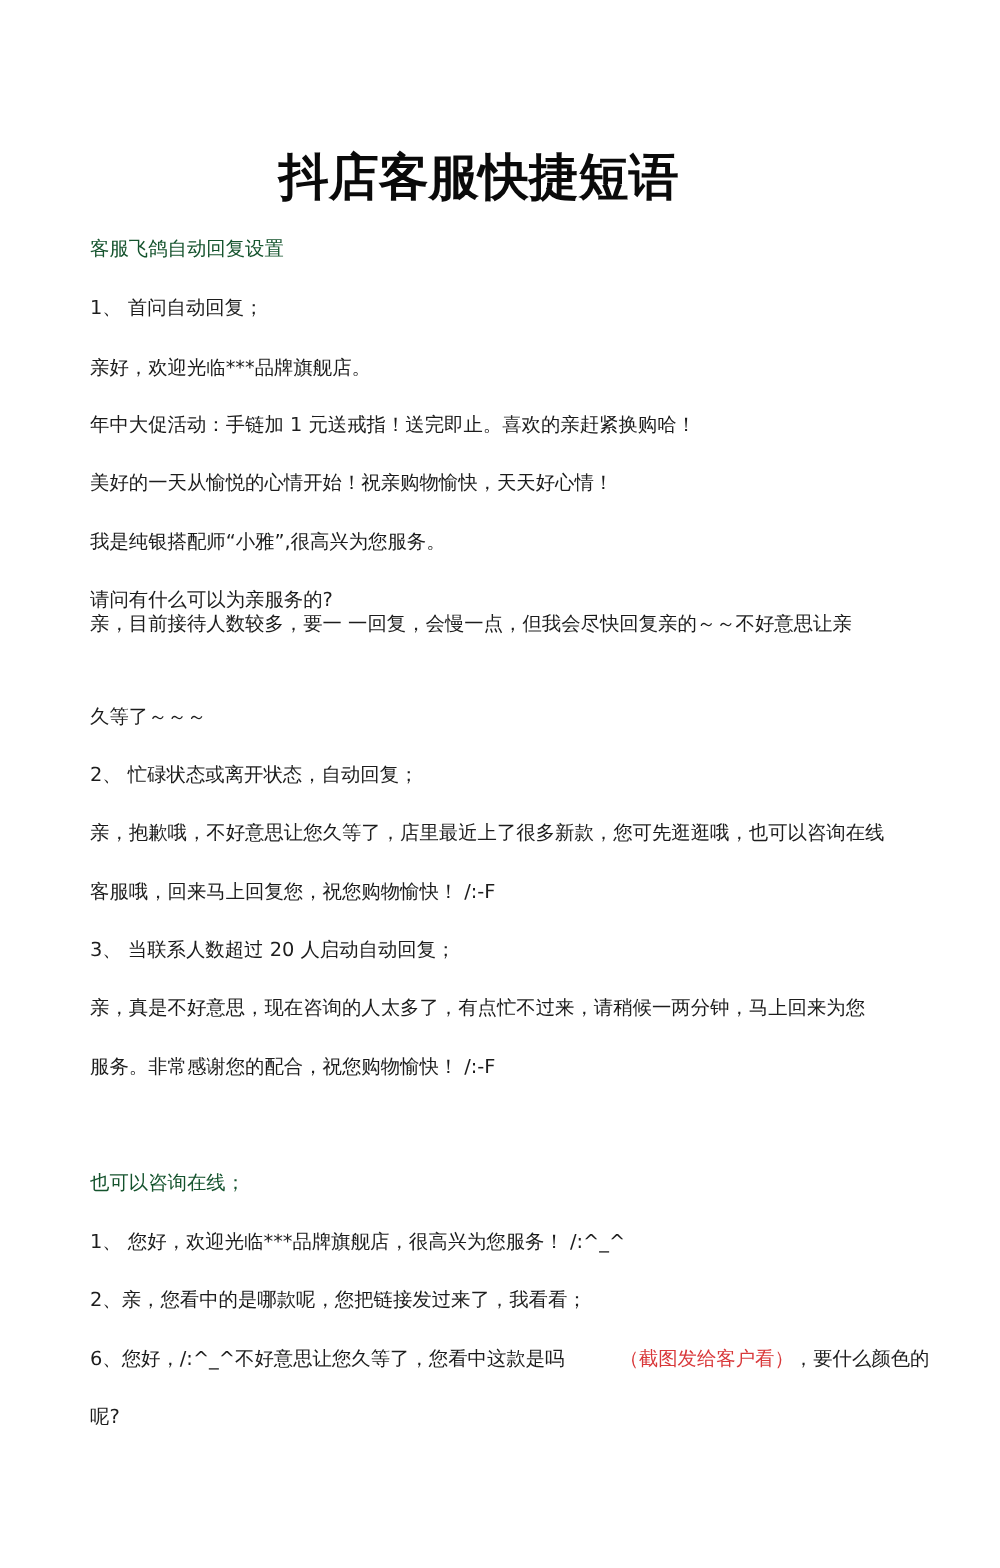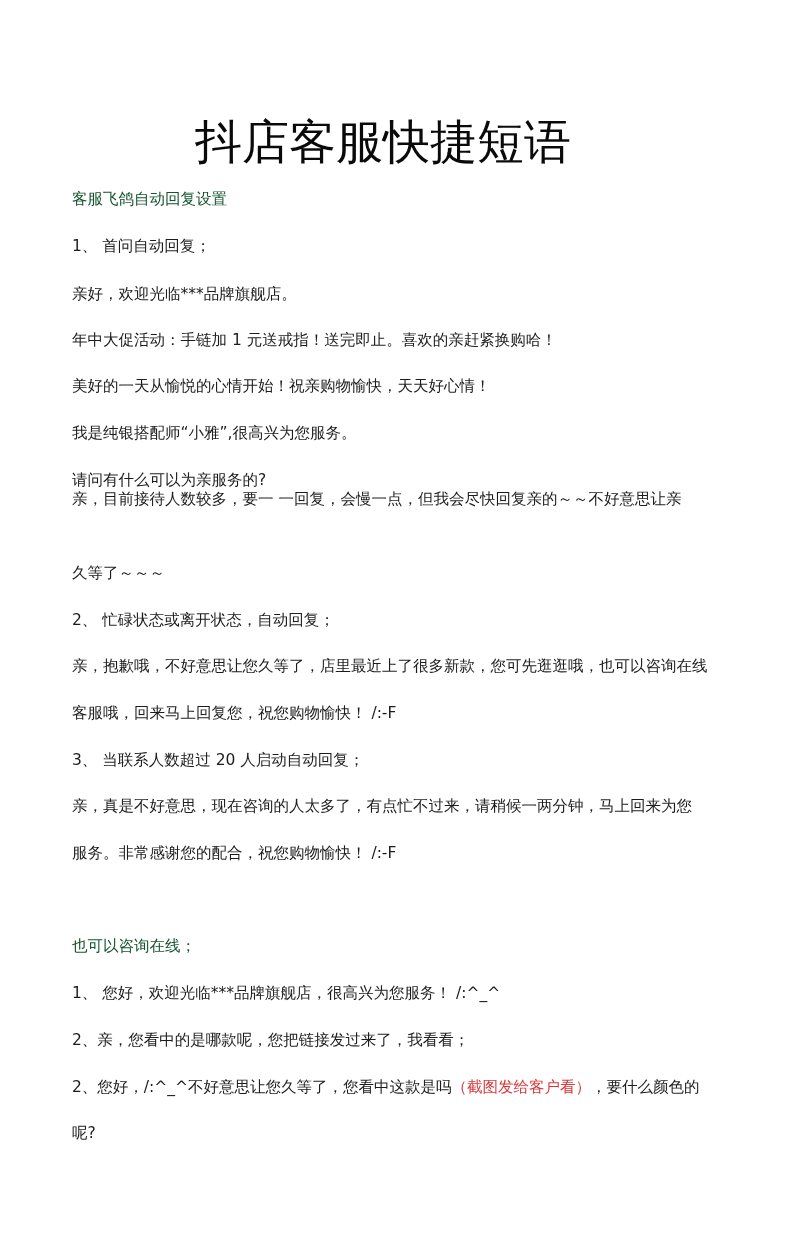--- a/index.html
+++ b/index.html
@@ -3,29 +3,29 @@
   <meta charset="utf-8">
   <style>
     html, body { margin: 0; padding: 0; background: #ffffff; }
     body {
       width: 800px; height: 1254px; position: relative; overflow: hidden;
       font-family: "DejaVu Sans", "Liberation Sans", sans-serif;
       color: #1a1a1a;
     }
     .title {
       position: absolute; left: 0; width: 766px; top: 118px;
-      text-align: center; font-size: 47px; font-weight: normal; color: #0a0a0a;
+      text-align: center; font-size: 40px; font-weight: bold; color: #0a0a0a;
       letter-spacing: 0px; line-height: 48px;
     }
     .line {
       position: absolute; left: 72px; font-size: 15.5px; line-height: 22px;
       white-space: nowrap; color: #1c1c1c;
     }
     .red { color: #14532d; }
-    .hl { color: #d9383a; }
+    .hl { color: #d9383a; margin-left: 44px; }
     .watermark {
       position: absolute; right: 8px; top: 1232px; font-size: 17px;
       font-weight: bold; color: #3a72d8; font-family: "DejaVu Sans", sans-serif;
       letter-spacing: 0.3px;
       margin-top: 45px;
     }
   </style>
 </head>
 <body>
 
@@ -46,17 +46,17 @@
 <div class="line" style="top:702px">客服哦，回来马上回复您，祝您购物愉快！ /:-F</div>
 <div class="line" style="top:749px">3、 当联系人数超过 20 人启动自动回复；</div>
 <div class="line" style="top:795px">亲，真是不好意思，现在咨询的人太多了，有点忙不过来，请稍候一两分钟，马上回来为您</div>
 <div class="line" style="top:842px">服务。非常感谢您的配合，祝您购物愉快！ /:-F</div>
 
 <div class="line red" style="top:935px">也可以咨询在线；</div>
 
 <div class="line" style="top:982px">1、 您好，欢迎光临***品牌旗舰店，很高兴为您服务！ /:^_^</div>
 <div class="line" style="top:1029px">2、亲，您看中的是哪款呢，您把链接发过来了，我看看；</div>
 <div class="line" style="top:1076px">
-  <span>2、您好，/:^_^不好意思让您久等了，您看中这款是吗</span><span class="hl">（截图发给客户看）</span><span>，要什么颜色的</span>
+  <span>6、您好，/:^_^不好意思让您久等了，您看中这款是吗</span><span class="hl">（截图发给客户看）</span><span>，要什么颜色的</span>
 </div>
 <div class="line" style="top:1122px">呢?</div>
 
 <div class="watermark">www.mlwenlu.com</div>
 
 </body></html>

